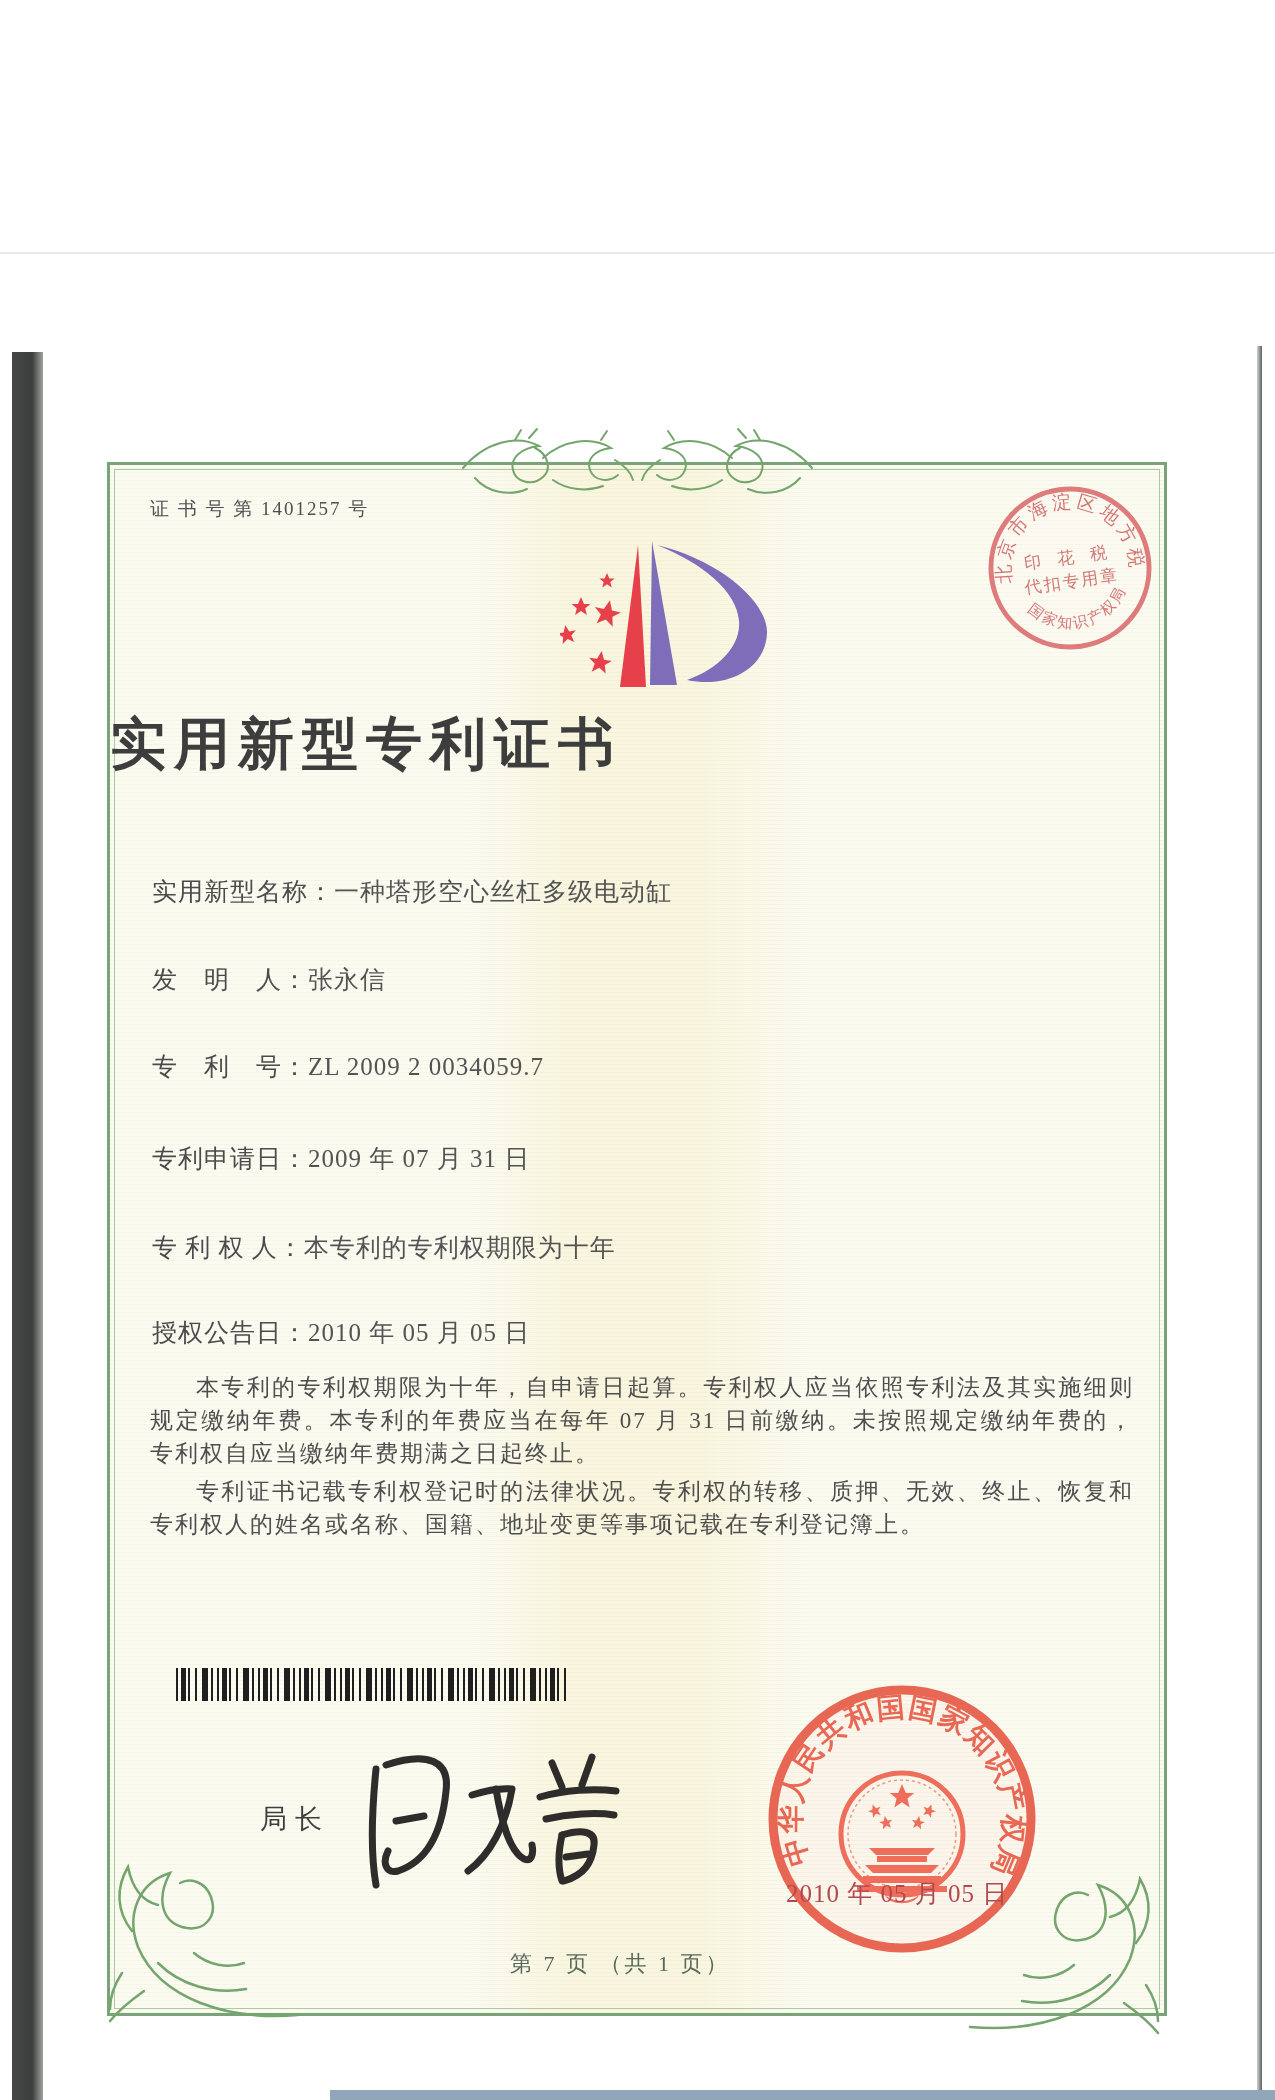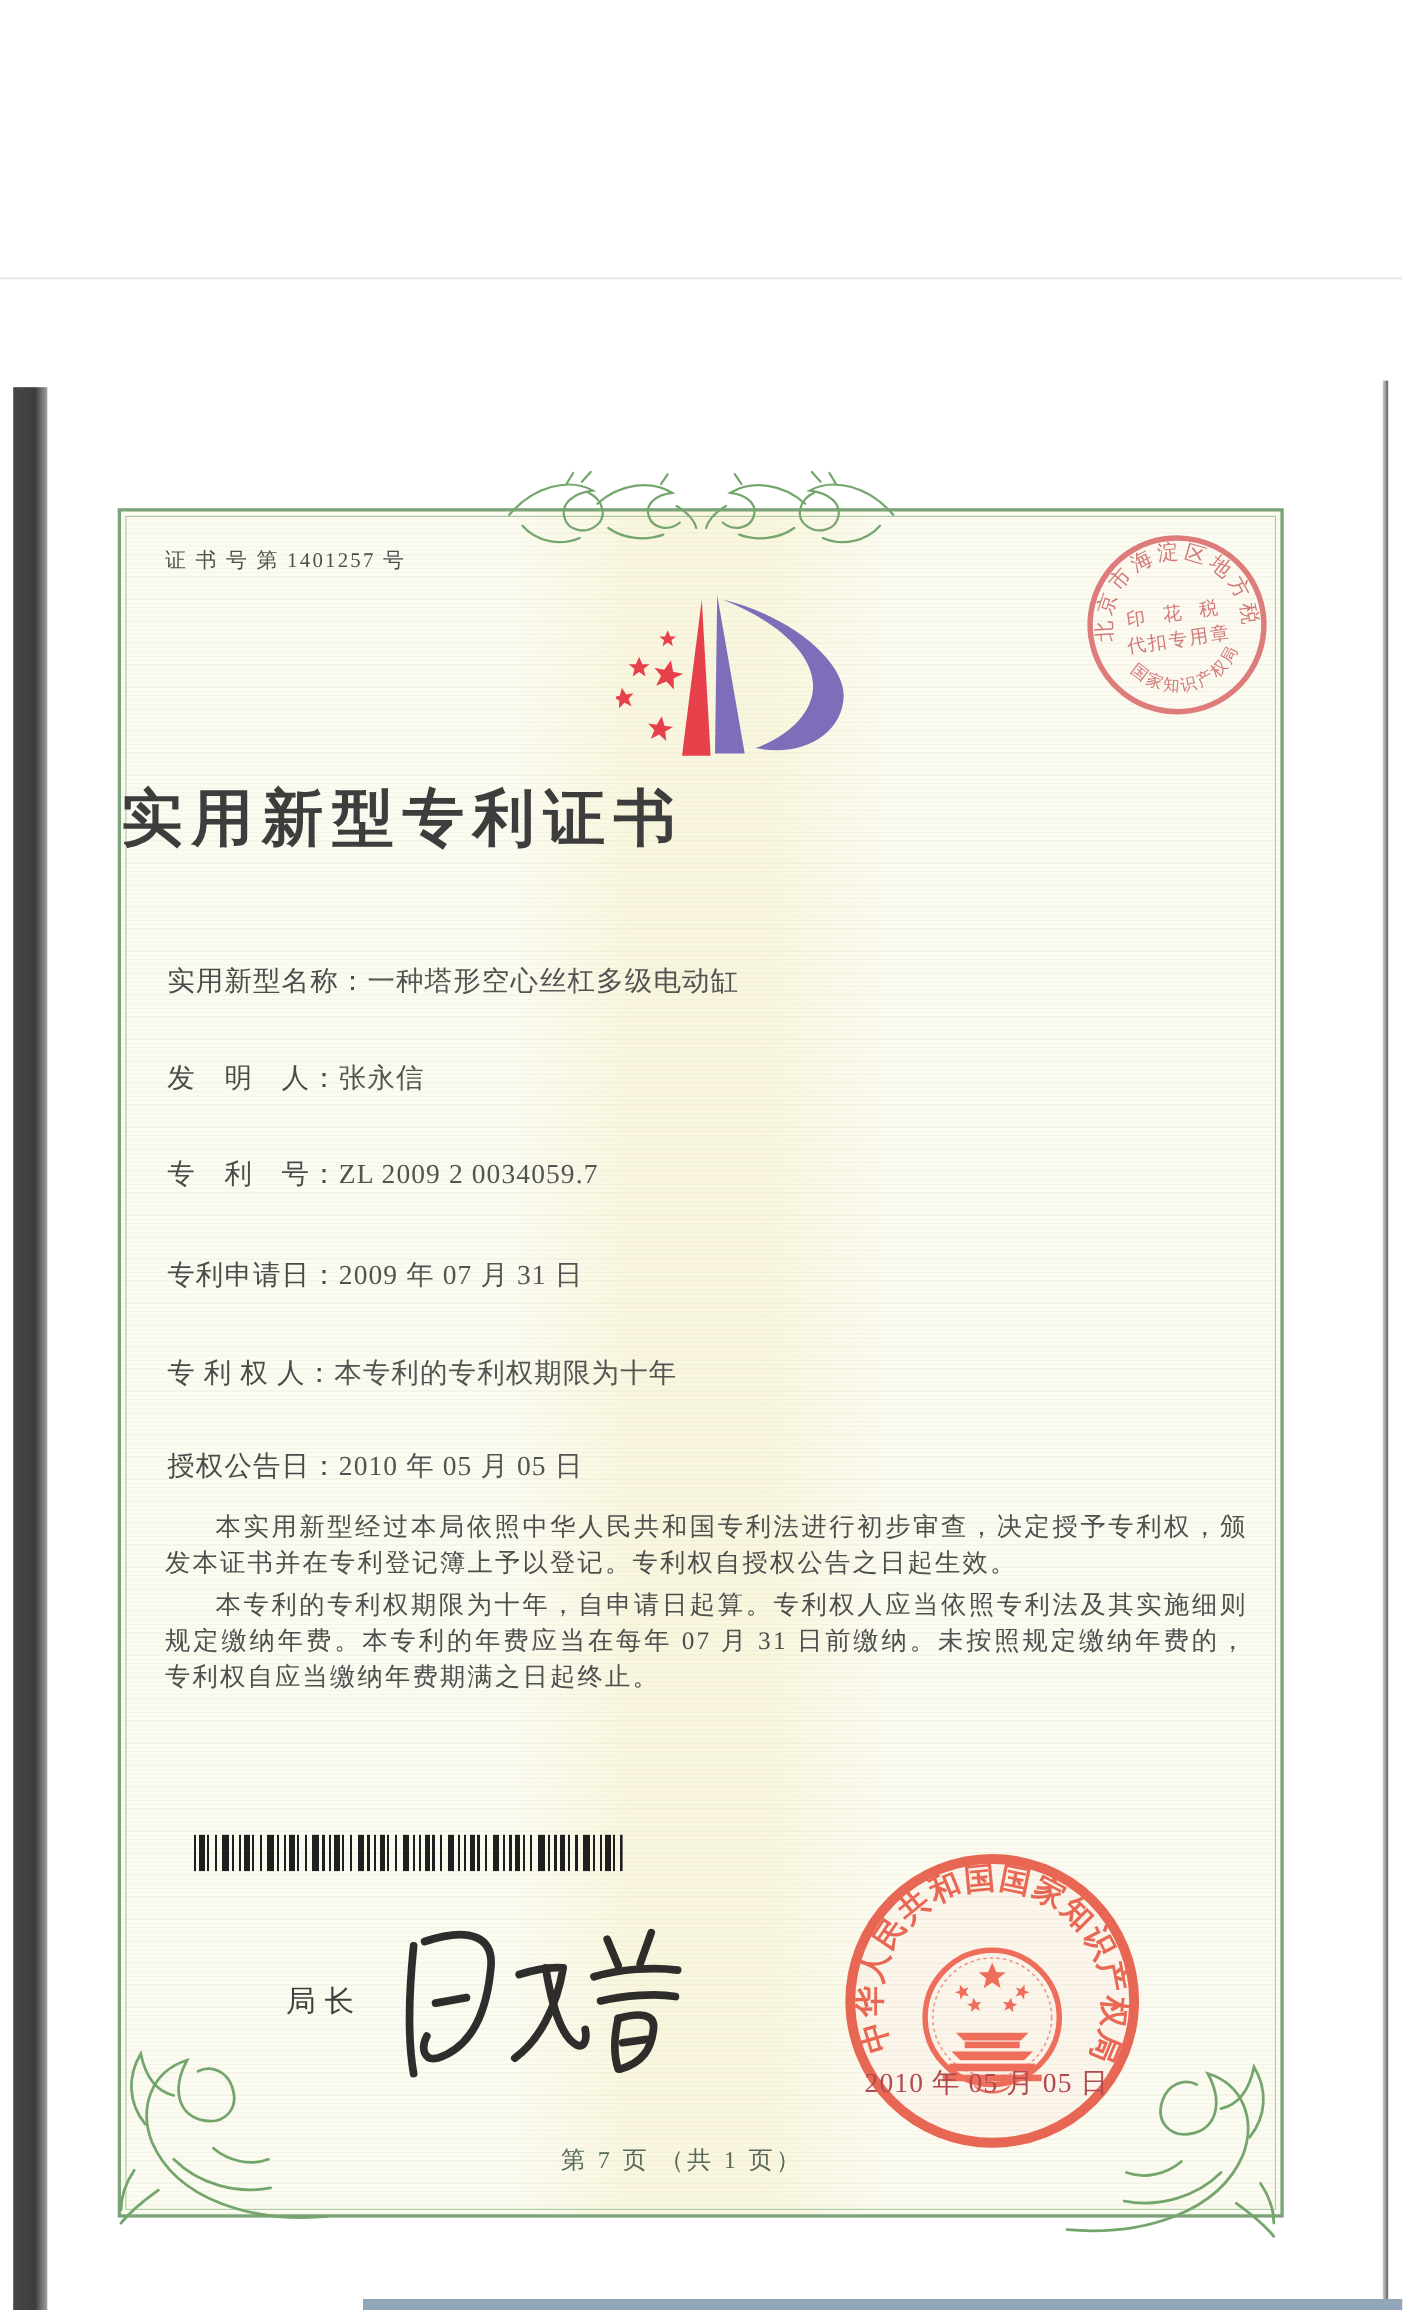--- a/index.html
+++ b/index.html
@@ -153,22 +153,22 @@
       <span class="flabel">专利申请日：</span><span class="fvalue">2009 年 07 月 31 日</span>
     </div>
     <div class="frow r5">
       <span class="flabel">专 利 权 人：</span><span class="fvalue">本专利的专利权期限为十年</span>
     </div>
     <div class="frow r6">
       <span class="flabel">授权公告日：</span><span class="fvalue">2010 年 05 月 05 日</span>
     </div>
 
     <div class="paras">
-      <p>本实用新型经过本局依照中华人民共和国专利法进行初步审查，决定授予专利权，颁发本证书并在专利登记簿上予以登记。专利权自授权公告之日起生效。</p>
       <p>本专利的专利权期限为十年，自申请日起算。专利权人应当依照专利法及其实施细则规定缴纳年费。本专利的年费应当在每年 07 月 31 日前缴纳。未按照规定缴纳年费的，专利权自应当缴纳年费期满之日起终止。</p>
+      <p>专利证书记载专利权登记时的法律状况。专利权的转移、质押、无效、终止、恢复和专利权人的姓名或名称、国籍、地址变更等事项记载在专利登记簿上。</p>
     </div>
 
     <div class="barcode"></div>
 
     <div class="director-label">局长</div>
 
     <svg class="signature" viewBox="0 0 290 170" aria-label="田力普">
       <g stroke="#2e2d2b" stroke-width="7" fill="none" stroke-linecap="round" stroke-linejoin="round">
         <path d="M40,36 C36,76 34,118 40,152"></path>
         <path d="M50,32 C92,18 114,28 110,58 C106,98 92,128 62,138 C50,141 46,130 52,118"></path>

